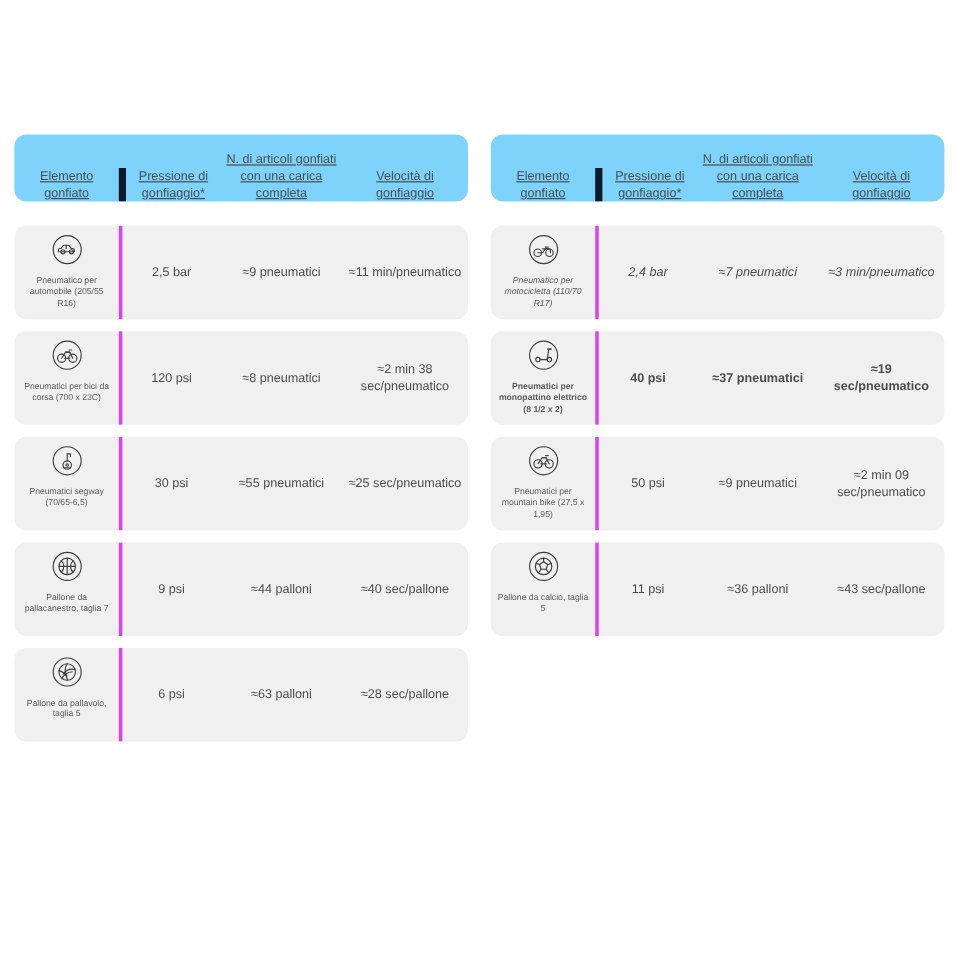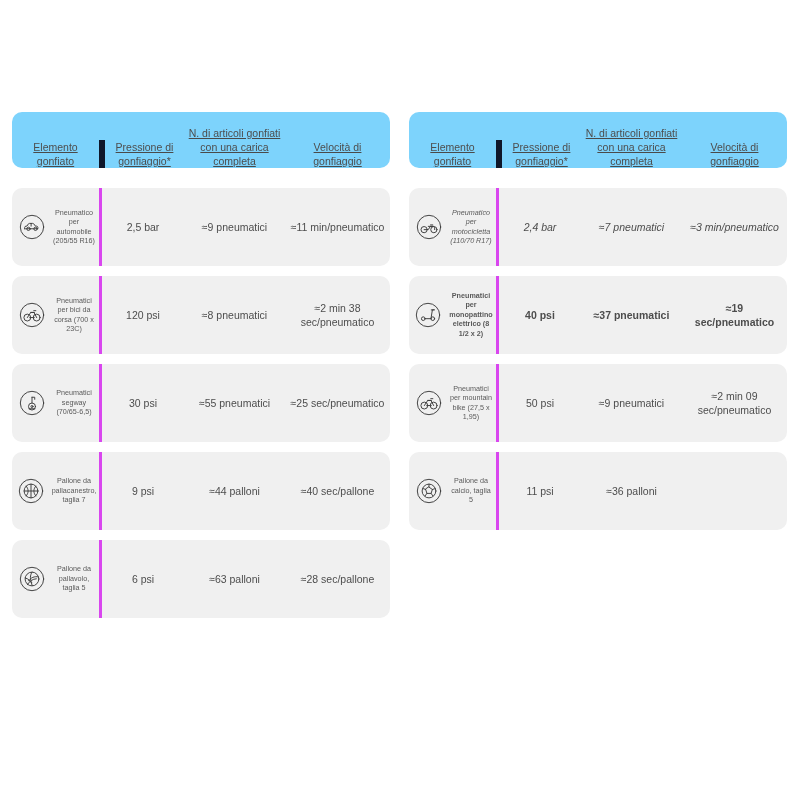--- a/index.html
+++ b/index.html
@@ -67,23 +67,22 @@
     display: flex;
     align-items: stretch;
     background: #f0f0f0;
     border-radius: 10px;
     height: 78px;
     overflow: hidden;
   }
   .cell-item {
     width: 87px;
     display: flex;
-    flex-direction: row;
+    flex-direction: column;
     align-items: center;
-    justify-content: center;
     gap: 5px;
     padding: 4px 4px 5px 4px;
     box-sizing: border-box;
   }
   .icon-circle {
     width: 32px;
     height: 32px;
     flex: 0 0 32px;
     display: block;
   }
@@ -271,18 +270,19 @@
                   <path d="M20 15.1v-3.7"></path>
                   <path d="M24.2 18.1l3.5-1.1"></path>
                   <path d="M22.6 23l2.2 3"></path>
                   <path d="M17.4 23l-2.2 3"></path>
                   <path d="M15.8 18l-3.5-1.1"></path>
                 </svg></span>
               <div class="item-label">Pallone da calcio, taglia 5</div>
             </div>
             <div class="cell-val v-press">11 psi</div>
             <div class="cell-val v-count">≈36 palloni</div>
+            <div class="cell-val v-speed">≈43 sec/pallone</div>
           </div>
         </div>
     </div>
 
   </div>
 </div>
 
 </body></html>

